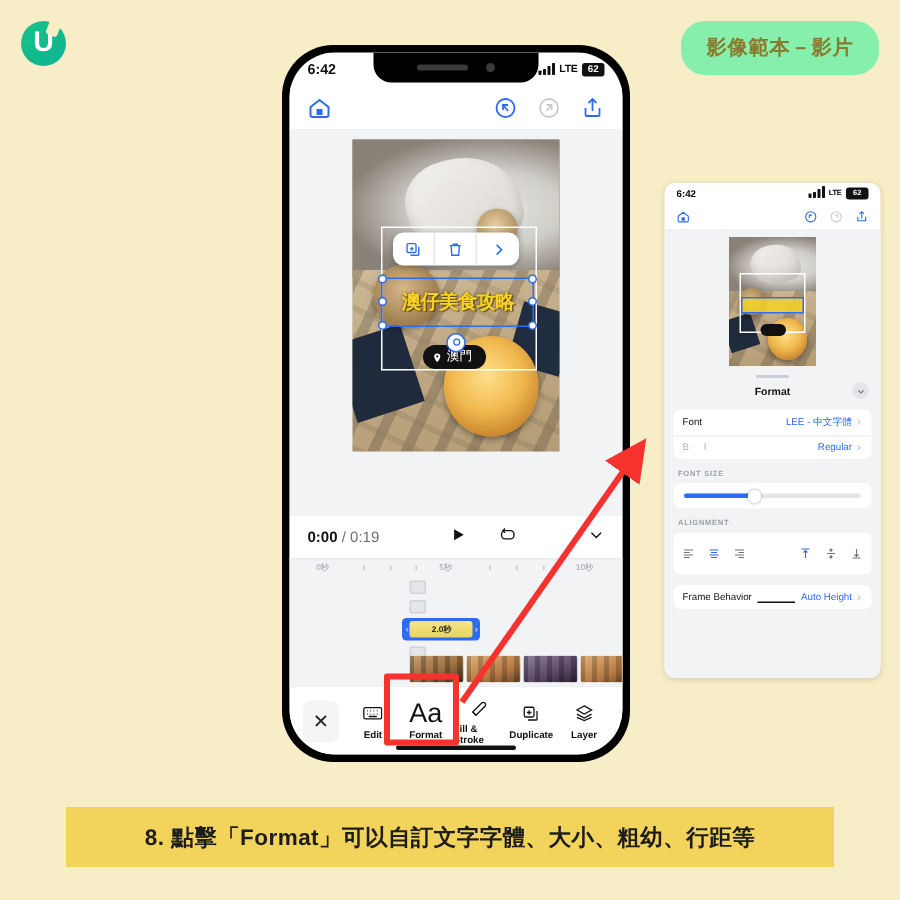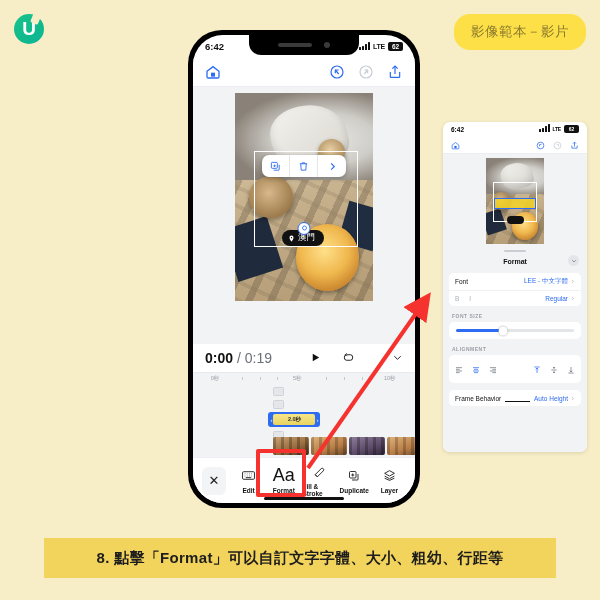--- a/index.html
+++ b/index.html
@@ -28,23 +28,23 @@
     border-radius:2px;
   }
   .logo-text {
     font-size: 21px; font-weight: bold;
     background: linear-gradient(90deg,#12c39a 0%,#17b5d6 45%,#2e7fe0 100%);
     -webkit-background-clip: text; background-clip: text; color: transparent;
     letter-spacing:-0.3px;
   }
   .badge-pill {
     position: absolute; right: 14px; top: 14px;
-    background: #fde047; color: #8a7a2d;
+    background: #86efac; color: #8a7a2d;
     border-radius: 16px; padding: 9px 17px;
-    font-size: 13.5px; font-weight: normal; letter-spacing: .5px;
+    font-size: 13.5px; font-weight: bold; letter-spacing: .5px;
   }
 
   
   .phone {
     position: absolute; left: 188px; top: 30px;
     width: 232px; height: 478px;
     background: #000; border-radius: 34px; padding: 5px;
   }
   .screen {
     width: 100%; height: 100%; background: #fff;
@@ -176,21 +176,21 @@
     border:1.5px solid #2d6bf2; z-index:7;
     display:flex;align-items:center;justify-content:center;
   }
 
   
   .timeline {
     flex: 0 0 auto; background:#fff;
   }
   .tl-controls {
     height:28px; display:flex; align-items:center; padding:0 12px;
-    justify-content:space-between; font-size:14px; color:#6b6f76;
+    justify-content:space-between; font-size:10px; color:#6b6f76;
   }
   .tl-time b { color:#111; font-weight:bold; }
   .tl-mid { display:flex; align-items:center; gap:22px; }
   .ruler {
     height:11px; background:#f2f3f5; display:flex; align-items:center;
     font-size:5.5px; color:#9aa0a8; padding:0 10px; position:relative;
     border-top:1px solid #e7e9ec;
   }
   .ruler span { position:absolute; }
   .tick { position:absolute; width:1px; height:3px; background:#c4c9d0; }
@@ -396,20 +396,29 @@
                 <path d="M6 6l1 14h10l1-14"></path>
             </svg>
           </div>
           <div>
             <svg class="ic" style="width:11px;height:11px" viewBox="0 0 24 24" fill="none" stroke="#2d6bf2" stroke-width="2.4">
               <path d="M9 5l7 7-7 7"></path>
             </svg>
           </div>
         </div>
 
+        <div class="text-sel">
+          <span class="yellow-text">澳仔美食攻略</span>
+          <span class="hdl tl"></span>
+          <span class="hdl tr"></span>
+          <span class="hdl bl"></span>
+          <span class="hdl br"></span>
+          <span class="hdl ml"></span>
+          <span class="hdl mr"></span>
+        </div>
 
         <div class="loc-knob">
           <svg viewBox="0 0 24 24" style="width:8px;height:8px" fill="none" stroke="#2d6bf2" stroke-width="2.5">
             <circle cx="12" cy="12" r="6"></circle>
           </svg>
         </div>
 
         <div class="loc-badge">
           <svg viewBox="0 0 24 24" style="width:7px;height:7px" fill="#fff">
             <path d="M12 2a7 7 0 0 0-7 7c0 5 7 13 7 13s7-8 7-13a7 7 0 0 0-7-7zm0 9.5A2.5 2.5 0 1 1 12 6.5a2.5 2.5 0 0 1 0 5z"></path>

